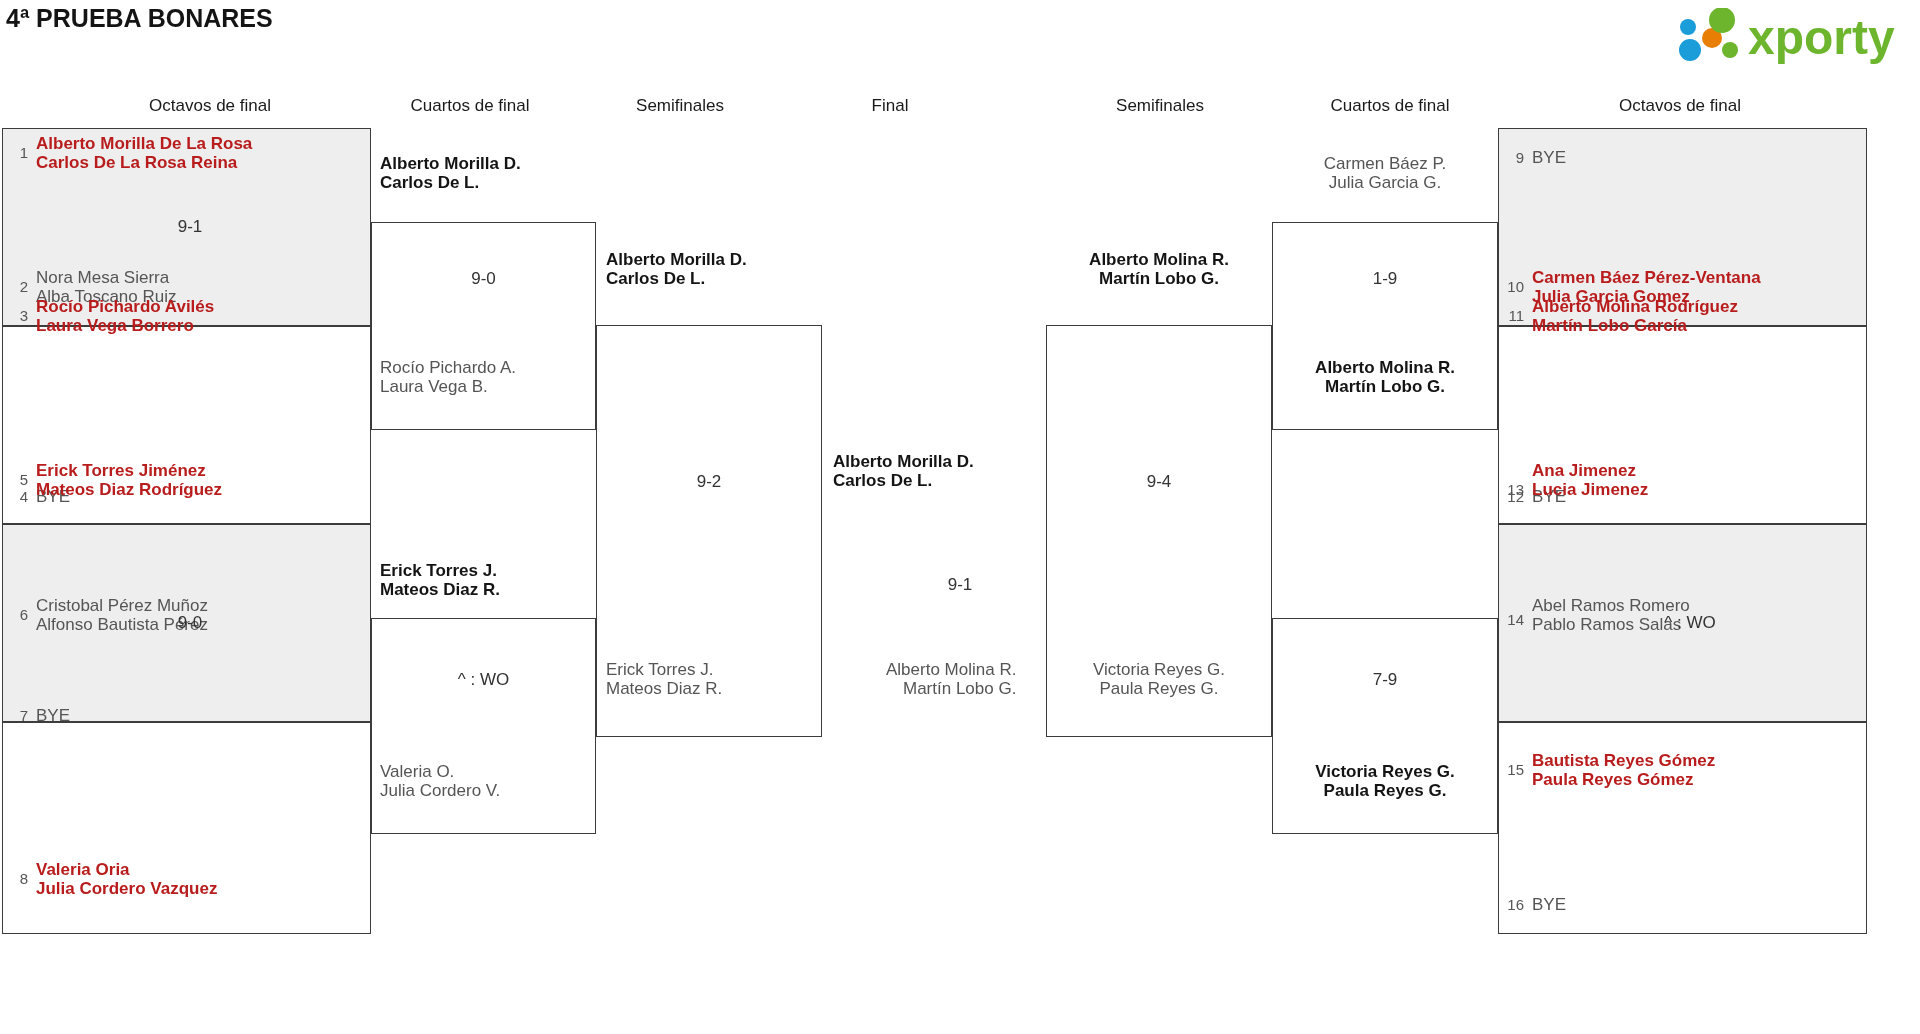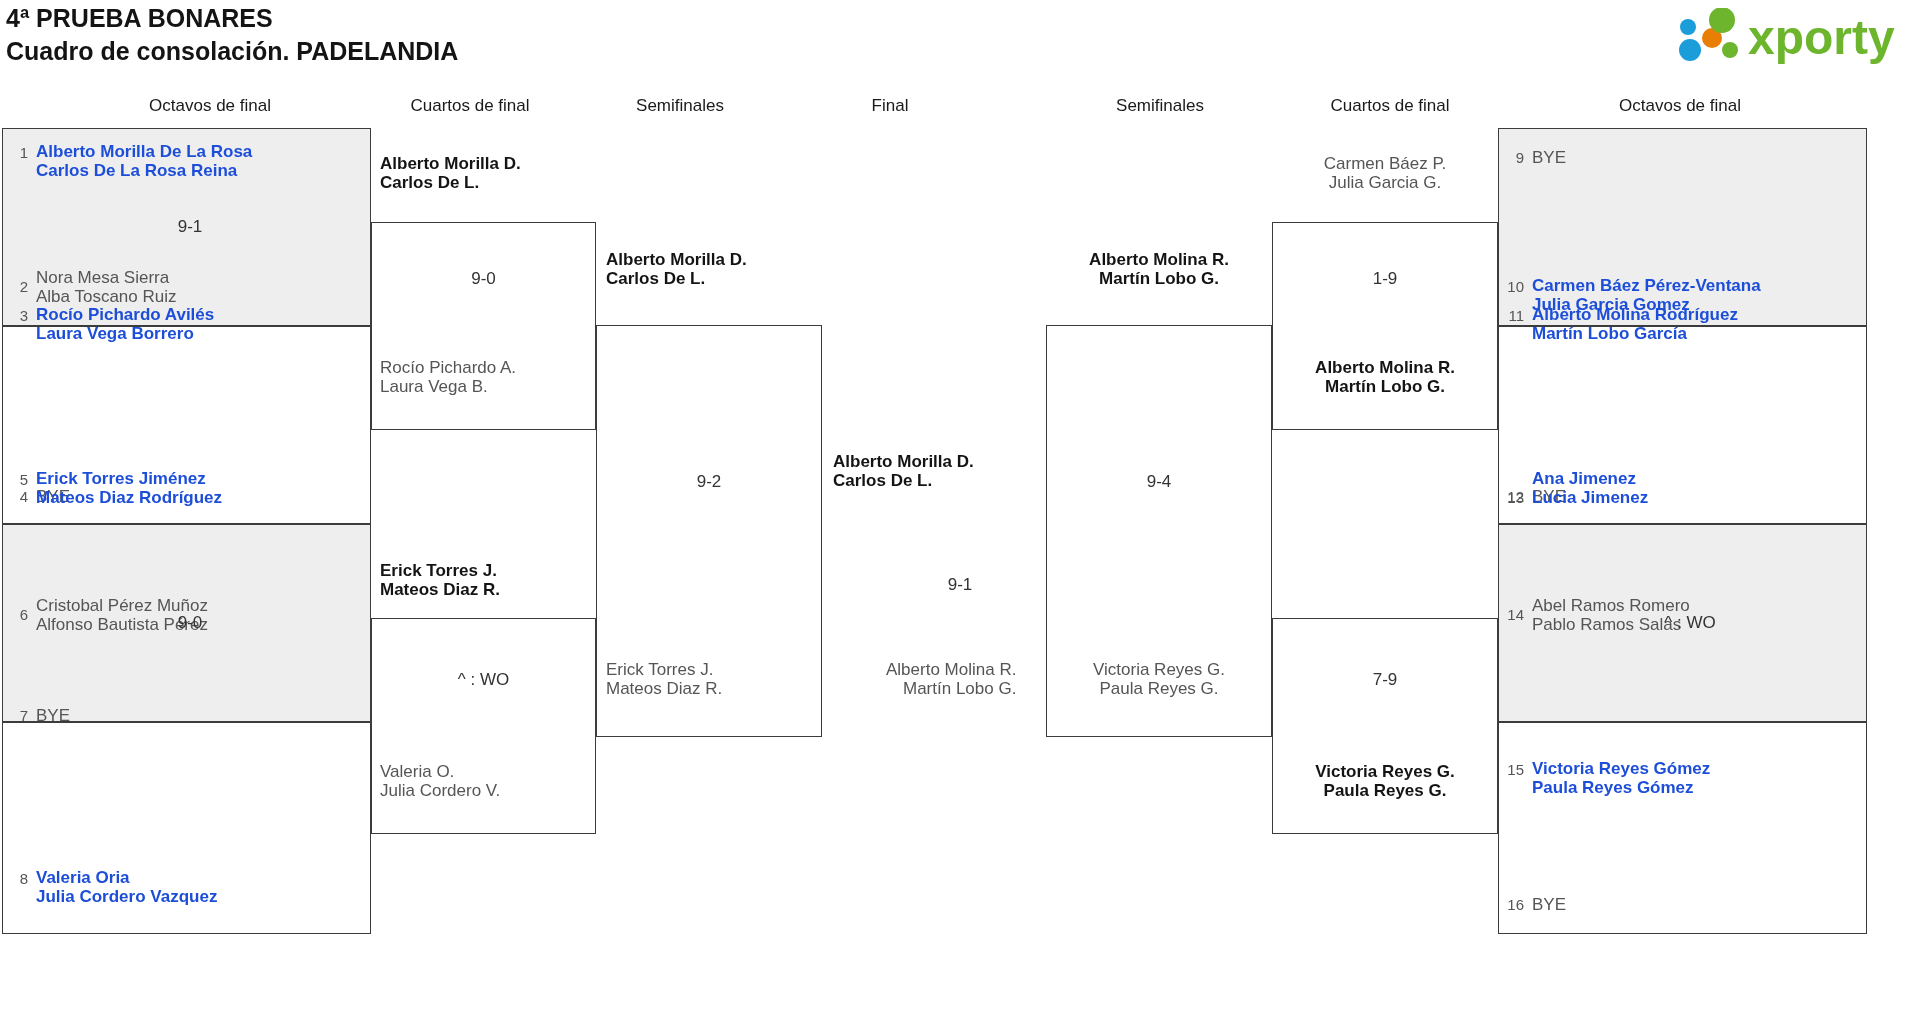--- a/index.html
+++ b/index.html
@@ -45,21 +45,21 @@
   }
   .seed{
     font-size:15px;color:#555;
     width:22px;flex:0 0 22px;
     text-align:right;
     line-height:19px;
     padding-top:9px;
   }
   .names{font-size:17px;line-height:19px;padding-left:8px;}
   .names .n{display:block;}
-  .players.win .names{font-weight:bold;color:#1d4ed8;margin-top:8px;}
+  .players.win .names{font-weight:bold;color:#b91c1c;}
   .players.lose .names{font-weight:normal;color:#555555;}
   .players.bye .names{font-weight:normal;color:#555555;}
   .players.bye .seed{padding-top:0px;}
   .players.single .seed{padding-top:0px;}
 
   
   .lbl{
     position:absolute;
     font-size:17px;line-height:19px;white-space:nowrap;
   }
@@ -74,21 +74,20 @@
     text-align:center;white-space:nowrap;
   }
 </style>
 </head>
 <body>
 
 <div id="stage">
 
   <div class="title-block">
     <div class="title-line">4ª PRUEBA BONARES</div>
-    <div class="title-line">Cuadro de consolación. PADELANDIA</div>
   </div>
 
   <div class="logo">
     <svg width="240" height="56" viewBox="0 0 240 56" xmlns="http://www.w3.org/2000/svg">
       <circle cx="18" cy="19" r="8" fill="#1b9dd9"></circle>
       <circle cx="20" cy="42" r="11" fill="#1b9dd9"></circle>
       <circle cx="42" cy="30" r="10" fill="#e87e04"></circle>
       <circle cx="52" cy="12" r="13" fill="#6cb52d"></circle>
       <circle cx="60" cy="42" r="8" fill="#6cb52d"></circle>
       <text x="78" y="46" font-family="Liberation Sans, sans-serif" font-size="48" font-weight="bold" fill="#6cb52d">xporty</text>
@@ -274,31 +273,31 @@
       <span class="n">BYE</span>
     </span>
   </div>
   <div class="players win" style="left:1502px;top:461px;align-items:flex-end;">
     <span class="seed">13</span>
     <span class="names">
       <span class="n">Ana Jimenez</span>
       <span class="n">Lucia Jimenez</span>
     </span>
   </div>
-  <div class="players lose" style="left:1502px;top:596px;">
+  <div class="players lose" style="left:1502px;top:596px;align-items:center;">
     <span class="seed">14</span>
     <span class="names">
       <span class="n">Abel Ramos Romero</span>
       <span class="n">Pablo Ramos Salas</span>
     </span>
   </div>
   <div class="players win" style="left:1502px;top:751px;">
     <span class="seed">15</span>
     <span class="names">
-      <span class="n">Victoria Reyes Gómez</span>
+      <span class="n">Bautista Reyes Gómez</span>
       <span class="n">Paula Reyes Gómez</span>
     </span>
   </div>
   <div class="players bye single" style="left:1502px;top:895px;">
     <span class="seed">16</span>
     <span class="names">
       <span class="n">BYE</span>
     </span>
   </div>
 

